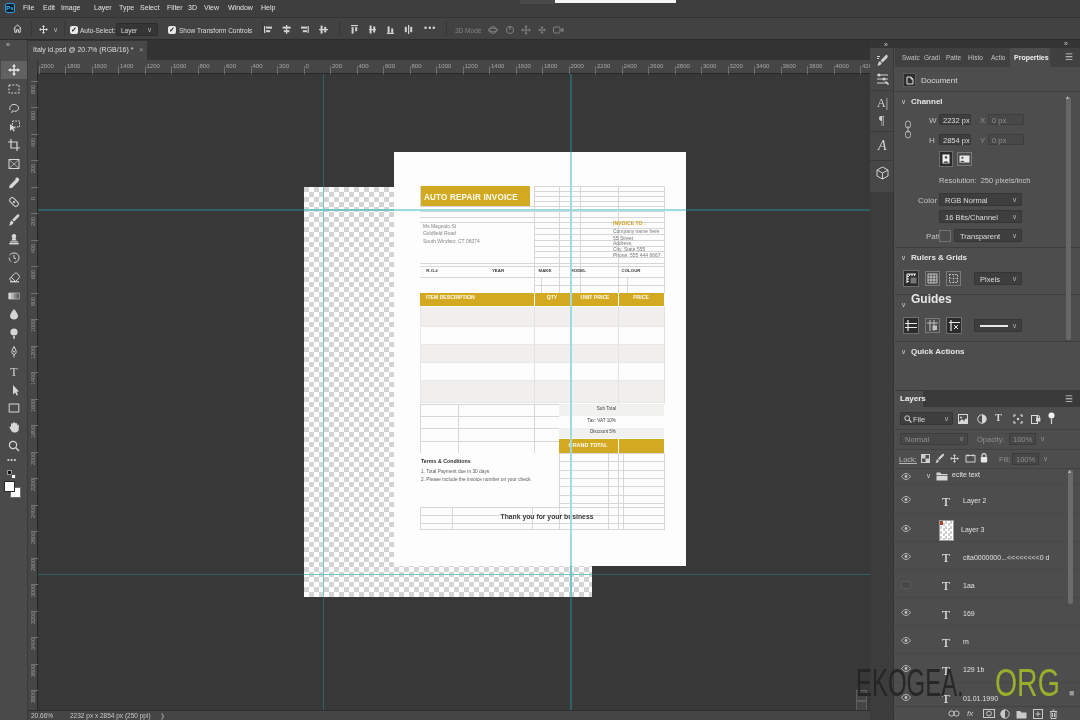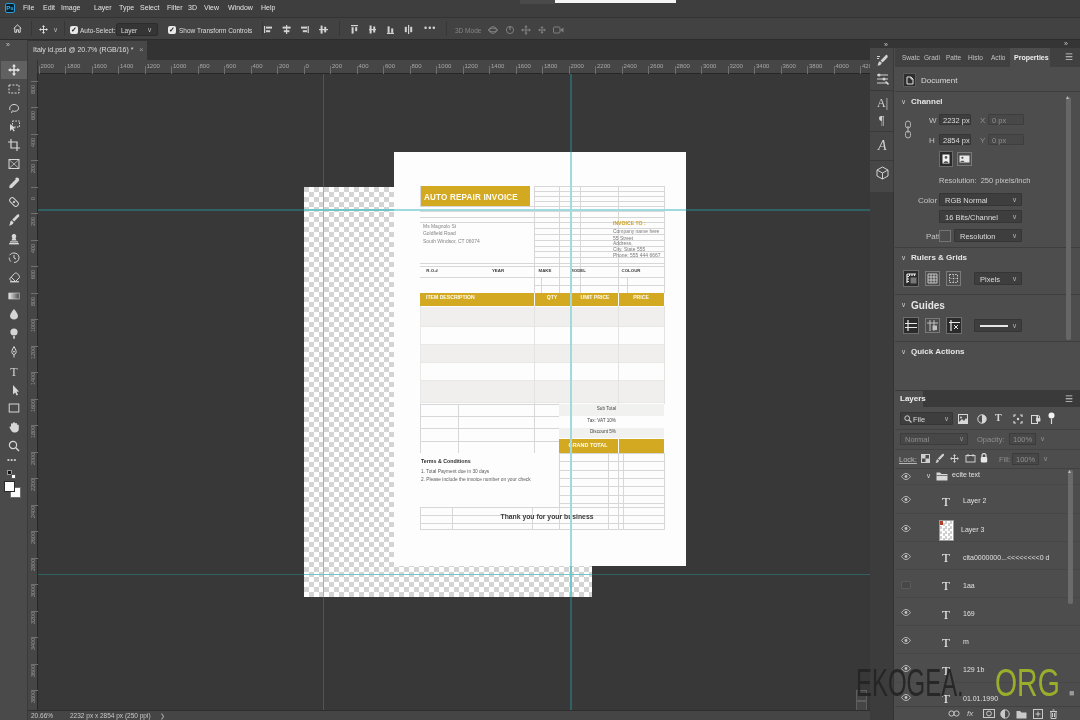--- a/index.html
+++ b/index.html
@@ -510,21 +510,21 @@
 <div class="txt" style="left:918px;top:196px;font-size:8px;color:#c4c4c4;">Color</div>
 <div style="position:absolute;left:939px;top:193px;width:83px;height:13px;background:#3e3e3e;border:1px solid #353535;border-radius:1px;"></div>
 <div class="txt" style="left:945px;top:196px;font-size:7.5px;color:#dcdcdc;">RGB Normal</div>
 <div class="txt" style="left:1012px;top:196px;font-size:7px;color:#b0b0b0;">∨</div>
 <div style="position:absolute;left:939px;top:210px;width:83px;height:13px;background:#3e3e3e;border:1px solid #353535;border-radius:1px;"></div>
 <div class="txt" style="left:945px;top:213px;font-size:7.5px;color:#dcdcdc;">16 Bits/Channel</div>
 <div class="txt" style="left:1012px;top:213px;font-size:7px;color:#b0b0b0;">∨</div>
 <div class="txt" style="left:926px;top:232px;font-size:8px;color:#c4c4c4;">Patte</div>
 <div style="position:absolute;left:939px;top:230px;width:12px;height:12px;background:#4d4d4d;border:1px solid #747474;"></div>
 <div style="position:absolute;left:954px;top:229px;width:68px;height:13px;background:#3e3e3e;border:1px solid #353535;border-radius:1px;"></div>
-<div class="txt" style="left:960px;top:232px;font-size:7.5px;color:#dcdcdc;">Resolution</div>
+<div class="txt" style="left:960px;top:232px;font-size:7.5px;color:#dcdcdc;">Transparent</div>
 <div class="txt" style="left:1012px;top:232px;font-size:7px;color:#b0b0b0;">∨</div>
 <div style="position:absolute;left:895px;top:247px;width:185px;height:1px;background:#3e3e3e;"></div>
 <div class="txt" style="left:901px;top:254px;font-size:7px;color:#c8c8c8;">∨</div>
 <div class="txt" style="left:911px;top:253px;font-size:8px;font-weight:bold;color:#e6e6e6;">Rulers &amp; Grids</div>
 <div style="position:absolute;left:903px;top:270px;width:16px;height:17px;background:#2b2b2b;border:1px solid #6e6e6e;"></div>
 <svg class="abs" style="left:906px;top:273px" width="11" height="11" viewBox="0 0 11 11">
     <path d="M1 1 V10 M1 1 H10 M3.5 1 V3 M6 1 V3 M8.5 1 V3 M1 3.5 H3 M1 6 H3 M1 8.5 H3" stroke="#e8e8e8" stroke-width="1.2" fill="none"></path>
     <rect x="4.5" y="4.5" width="6" height="6" fill="#777"></rect>
   </svg>
 <div style="position:absolute;left:925px;top:271px;width:15px;height:15px;background:#4d4d4d;border:1px solid #7a7a7a;"></div>
@@ -538,21 +538,21 @@
     <circle cx="3" cy="5.5" r="0.5" fill="#d0d0d0"></circle>
     <circle cx="8" cy="5.5" r="0.5" fill="#d0d0d0"></circle>
     <circle cx="5.5" cy="3" r="0.5" fill="#d0d0d0"></circle>
     <circle cx="5.5" cy="8" r="0.5" fill="#d0d0d0"></circle>
   </svg>
 <div style="position:absolute;left:974px;top:272px;width:48px;height:13px;background:#3e3e3e;border:1px solid #353535;border-radius:1px;"></div>
 <div class="txt" style="left:980px;top:275px;font-size:7.5px;color:#dcdcdc;">Pixels</div>
 <div class="txt" style="left:1012px;top:275px;font-size:7px;color:#b0b0b0;">∨</div>
 <div style="position:absolute;left:895px;top:294px;width:185px;height:1px;background:#3e3e3e;"></div>
 <div class="txt" style="left:901px;top:301px;font-size:7px;color:#c8c8c8;">∨</div>
-<div class="txt" style="left:911px;top:300px;font-size:10px;font-weight:bold;color:#e6e6e6;">Guides</div>
+<div class="txt" style="left:911px;top:292px;font-size:12px;font-weight:bold;color:#e6e6e6;">Guides</div>
 <div style="position:absolute;left:903px;top:317px;width:16px;height:17px;background:#2b2b2b;border:1px solid #6e6e6e;"></div>
 <svg class="abs" style="left:905px;top:320px" width="12" height="11" viewBox="0 0 12 11">
     <path d="M3 0 V11 M0 3.5 H12 M0 7.5 H12" stroke="#e8e8e8" stroke-width="1.2"></path>
   </svg>
 <div style="position:absolute;left:925px;top:318px;width:15px;height:15px;background:#4d4d4d;border:1px solid #7a7a7a;"></div>
 <svg class="abs" style="left:927px;top:320px" width="11" height="11" viewBox="0 0 11 11">
     <path d="M3 0 V11 M7 0 V11 M0 3 H11" stroke="#c0c0c0" stroke-width="1"></path>
     <rect x="5.5" y="5.5" width="4.5" height="4.5" fill="#c0c0c0"></rect>
   </svg>
 <div style="position:absolute;left:946px;top:317px;width:16px;height:17px;background:#2b2b2b;border:1px solid #6e6e6e;"></div>

